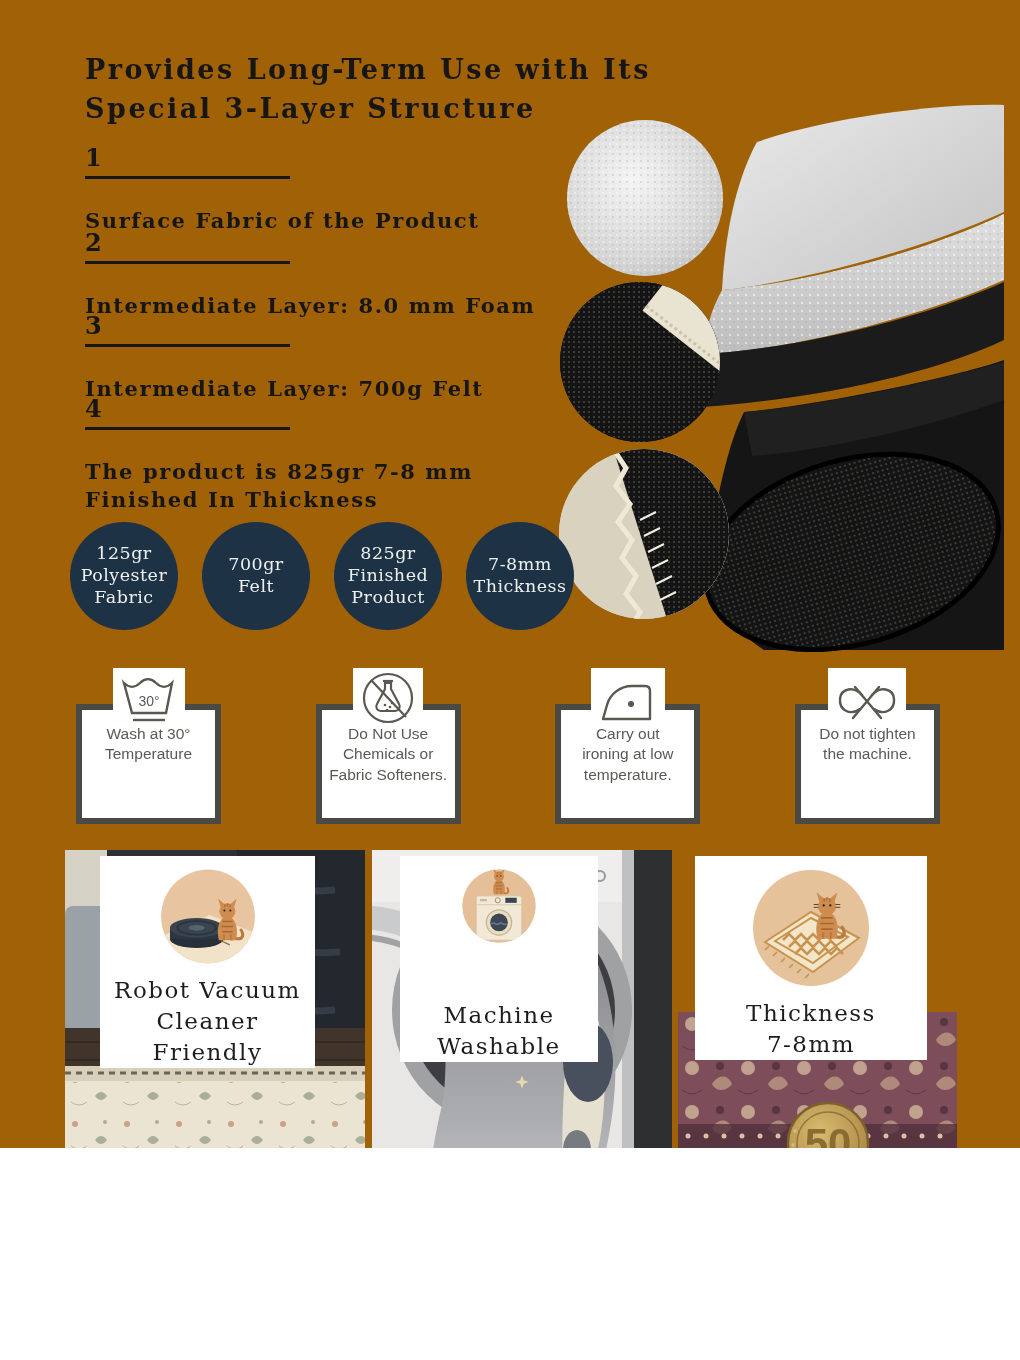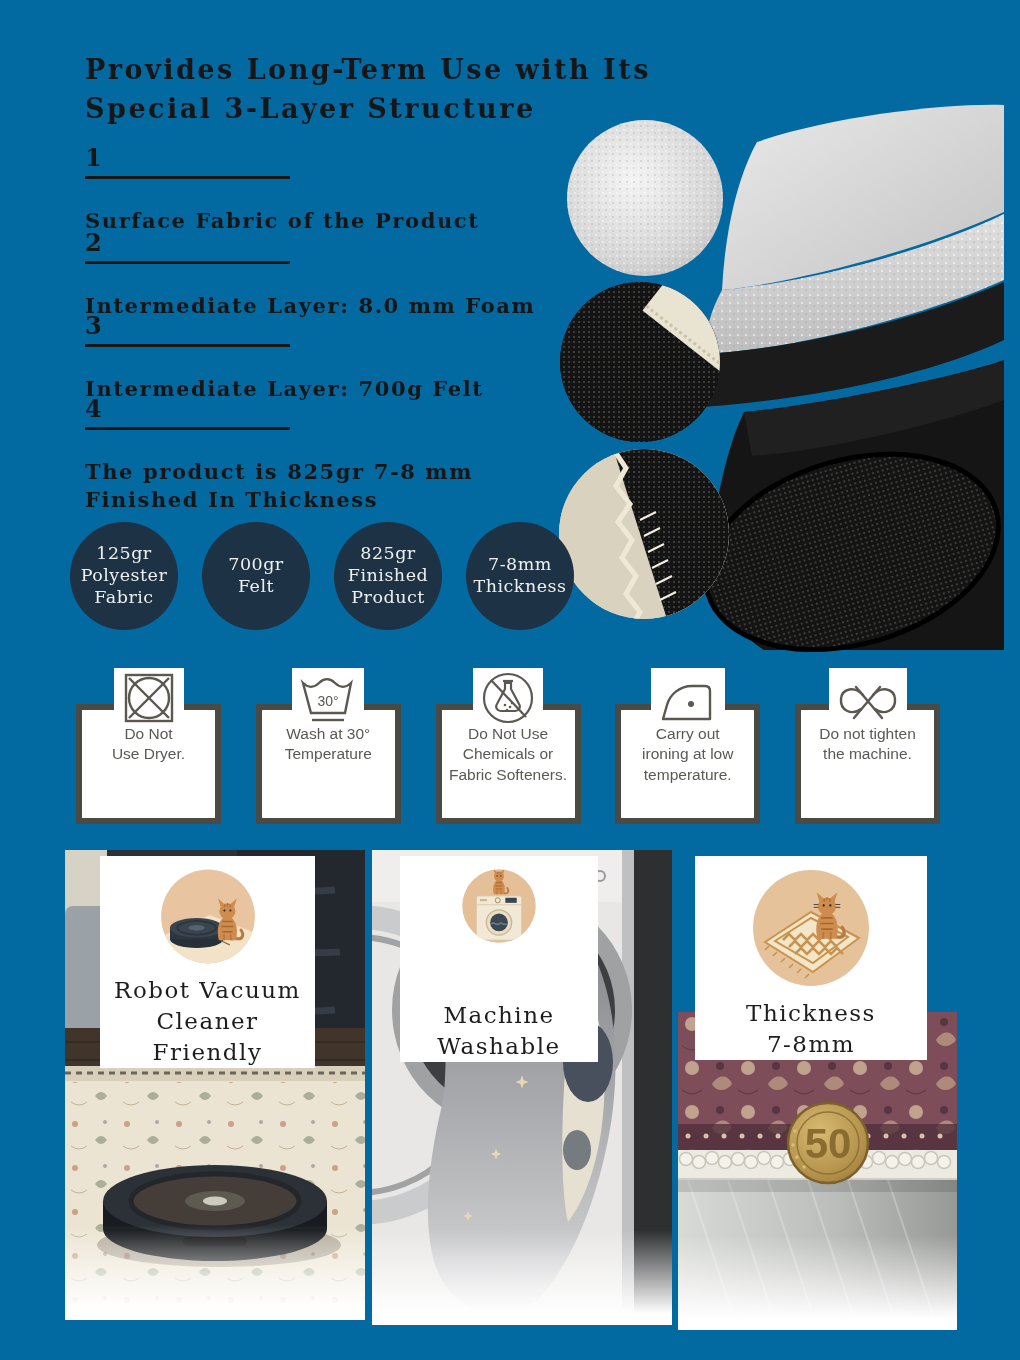--- a/index.html
+++ b/index.html
@@ -1,16 +1,16 @@
 <!DOCTYPE html>
 <html><head>
 <meta charset="utf-8">
 <style>
   html,body{margin:0;padding:0;background:#fff;}
-  .page{position:relative;width:1020px;height:1360px;background:#0369a1;overflow:hidden;
+  .page{position:relative;width:1020px;height:1148px;background:#a16207;overflow:hidden;
         font-family:"DejaVu Serif",serif;color:#161616;}
   .pre{white-space:pre-line;}
 
   
   .title{position:absolute;left:85px;top:50px;width:600px;margin:0;
          font-size:27px;line-height:39px;font-weight:700;letter-spacing:2.5px;}
   .layer{position:absolute;left:85px;width:500px;}
   .layer-num{font-size:24px;line-height:30px;font-weight:700;letter-spacing:1px;}
   .layer-rule{width:205px;border-top:3px solid #161616;margin-top:3px;}
   .layer-label{margin-top:28px;font-size:21px;line-height:28px;font-weight:700;letter-spacing:1.6px;}
@@ -181,32 +181,20 @@
 Product</span>
       </div>
     <div class="badge">
         <span class="pre">7-8mm
 Thickness</span>
       </div>
   </div>
 
   <div class="care-row">
 
-    <div class="care-box">
-      <span class="care-icon">
-        <svg width="56" height="56" viewBox="0 0 56 56" fill="none" stroke="#5a5850" stroke-width="2.4">
-          <rect x="5" y="5" width="46" height="46"></rect>
-          <circle cx="28" cy="28" r="20"></circle>
-          <line x1="8" y1="8" x2="48" y2="48"></line>
-            <line x1="48" y1="8" x2="8" y2="48"></line>
-        </svg>
-      </span>
-      <div class="care-label pre">Do Not
-Use Dryer.</div>
-    </div>
 
     <div class="care-box">
       <span class="care-icon">
         <svg width="58" height="56" viewBox="0 0 58 56" fill="none" stroke="#5a5850" stroke-width="2.4">
           <path d="M4,13 C9,18 15,18 20,13 C25,8 31,8 36,13 C41,18 47,18 52,13 L46,43 L12,43 Z"></path>
           <text x="29" y="36" font-size="14" fill="#5a5850" stroke="none" text-anchor="middle">30°</text>
           <line x1="13" y1="50" x2="45" y2="50"></line>
         </svg>
       </span>
       <div class="care-label pre">Wash at 30°

